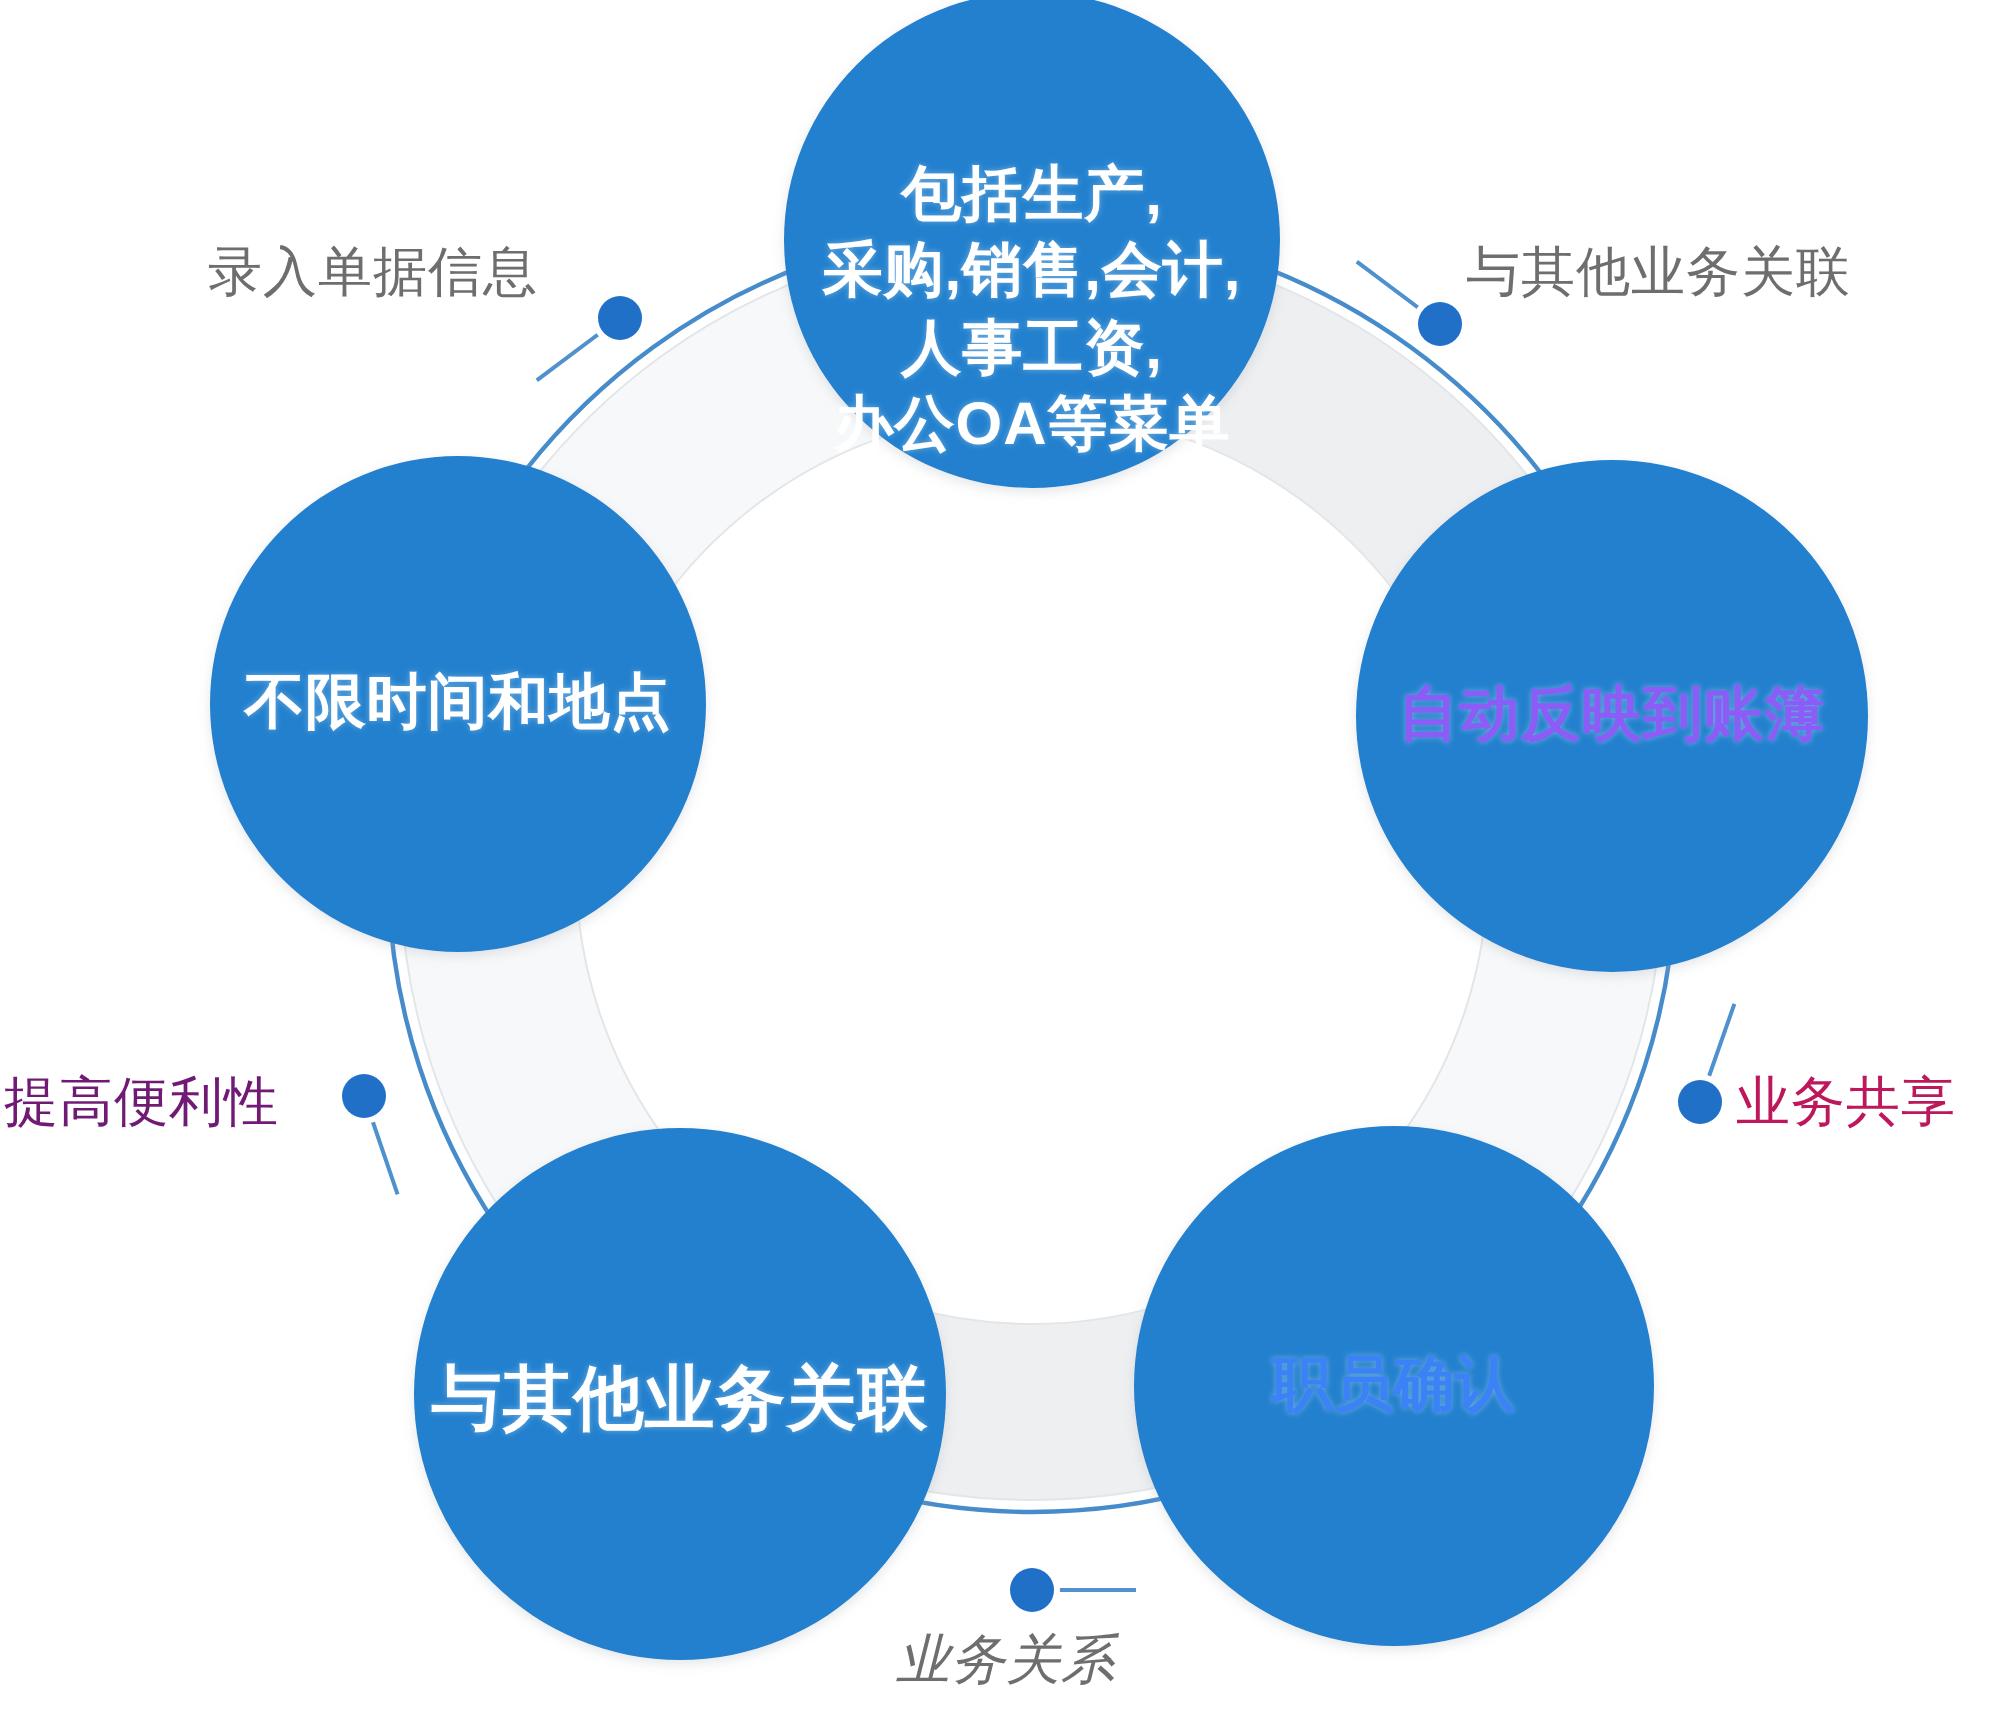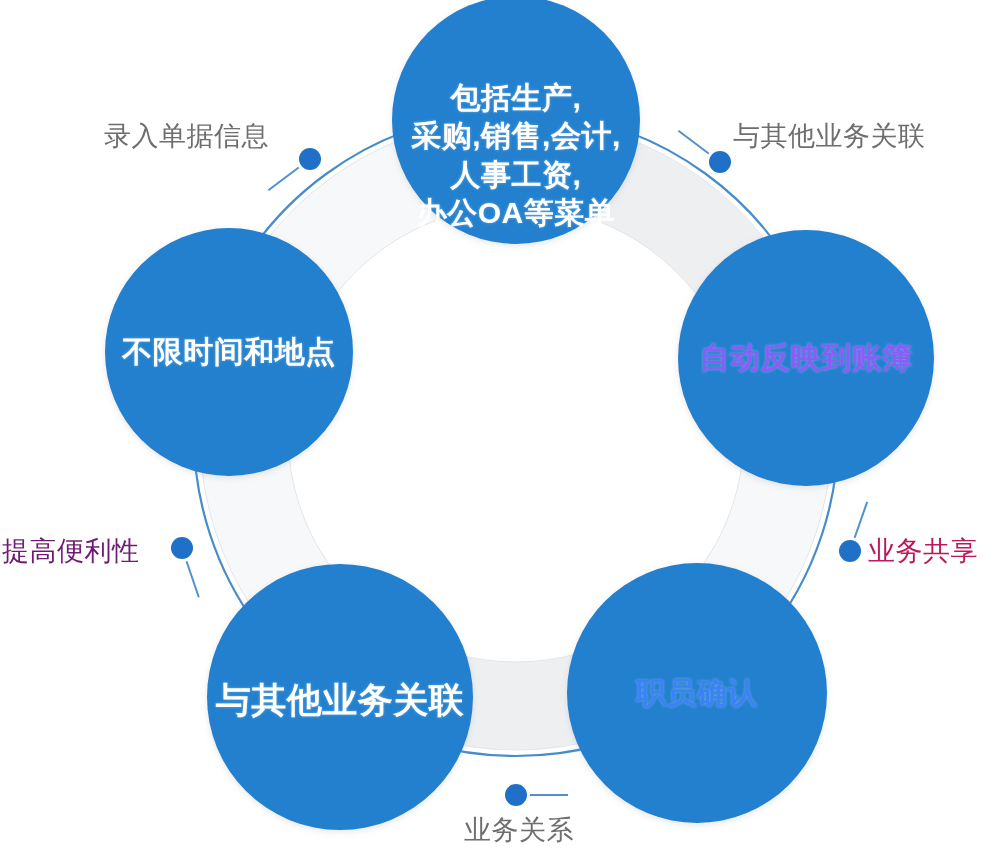--- a/index.html
+++ b/index.html
@@ -118,17 +118,17 @@
 办公OA等菜单</div>
       <div class="node-label" style="font-size: 30px; color: #8b5cf6; width: 276px; left: 668px; top: 339px;">自动反映到账簿</div>
       <div class="node-label" style="font-size: 30px; color: #3b82f6; width: 280px; left: 557px; top: 674px;">职员确认</div>
       <div class="node-label" style="font-size: 35px; color: rgb(255, 255, 255); width: 286px; left: 197px; top: 678px;">与其他业务关联</div>
       <div class="node-label" style="font-size: 30px; color: rgb(255, 255, 255); width: 268px; left: 95px; top: 333px;">不限时间和地点</div>
     </div>
   <div id="outer-label-layer">
       <div class="outer-label" style="left: 104px; top: 118px; color: rgb(110, 110, 110);">录入单据信息</div>
       <div class="outer-label" style="left: 733px; top: 118px; color: rgb(110, 110, 110);">与其他业务关联</div>
       <div class="outer-label" style="left: 868px; top: 533px; color: #be185d;">业务共享</div>
-      <div class="outer-label" style="left: 464px; top: 812px; color: rgb(110, 110, 110);">业务关系</div>
+      <div class="outer-label" style="left: 448px; top: 812px; color: rgb(110, 110, 110); font-style: italic;">业务关系</div>
       <div class="outer-label" style="left: 2px; top: 533px; color: #701a75; text-align: right;">提高便利性</div>
     </div>
 
 </div>
 
 </body></html>

